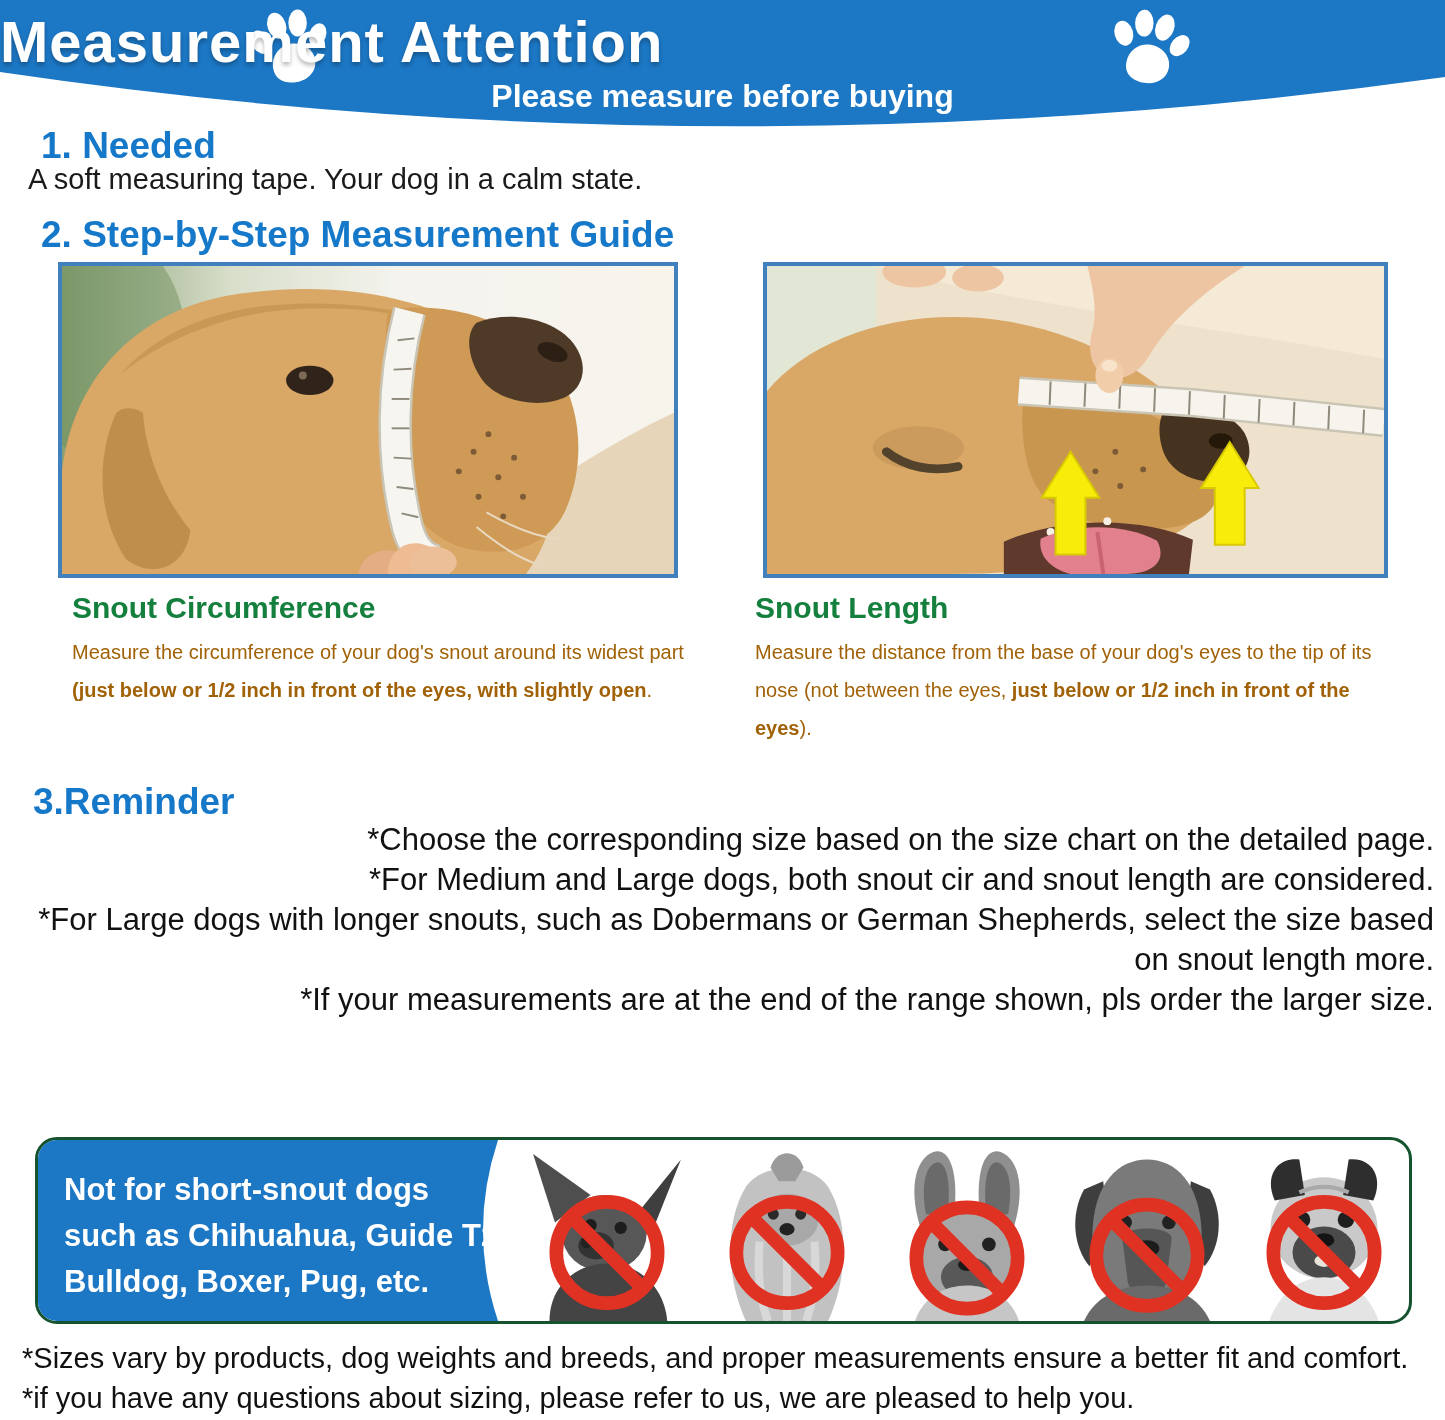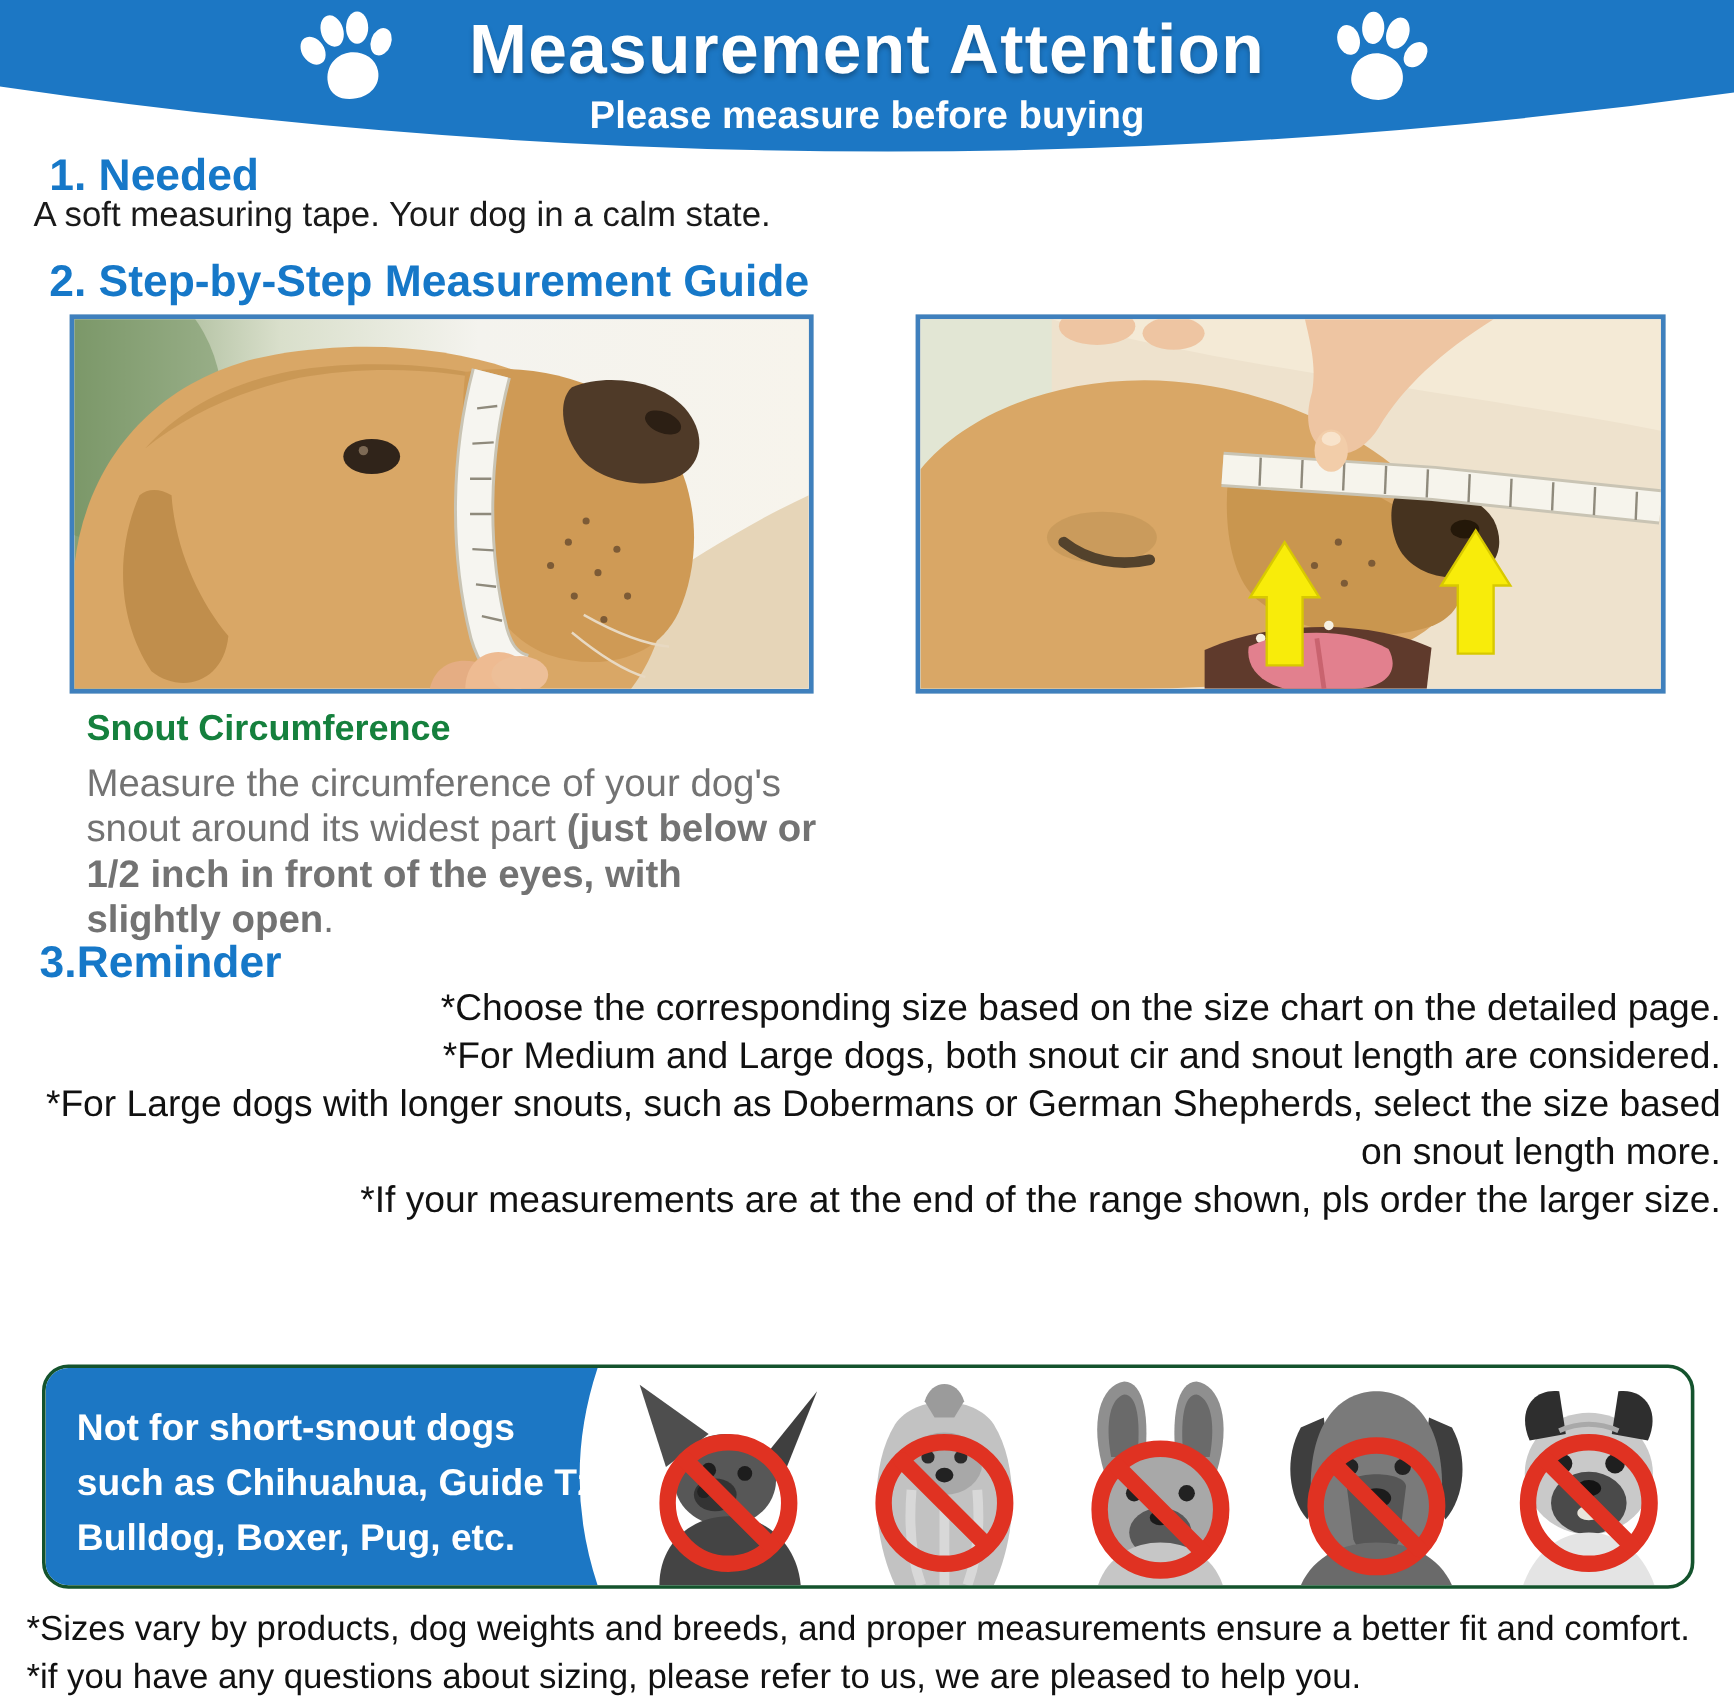--- a/index.html
+++ b/index.html
@@ -1,21 +1,21 @@
 <!DOCTYPE html>
 <html><head>
 <meta charset="utf-8">
 <style>
   html,body{margin:0;padding:0;background:#fff;}
   .page{position:relative;width:1445px;height:1420px;background:#ffffff;overflow:hidden;
         font-family:"Liberation Sans", sans-serif;color:#1a1a1a;}
   
   .hdr{position:absolute;top:0;left:0;width:1445px;height:180px;}
   .hdr svg.curve{position:absolute;top:0;left:0;}
-  .hdr-title{position:absolute;top:8px;left:0;width:1445px;text-align:center;
+  .hdr-title{position:absolute;top:8px;left:0;width:1445px;
              font-size:58px;font-weight:bold;color:#ffffff;letter-spacing:1px;
              text-shadow:0 3px 4px rgba(0,0,0,.28);}
   .hdr-sub{position:absolute;top:78px;left:0;width:1445px;text-align:center;
            font-size:32px;font-weight:bold;color:#ffffff;}
   .paw{position:absolute;top:4px;width:84px;height:84px;}
   .paw.left{left:246px;transform:rotate(-10deg);}
   .paw.right{left:1106px;transform:rotate(10deg);}
   
   .h-blue{position:absolute;font-size:37px;font-weight:bold;color:#1678c8;margin:13px;}
   .h-needed{top:112px;left:28px;}
@@ -25,21 +25,21 @@
   .photo{position:absolute;top:262px;width:620px;height:316px;border:4px solid #3f80bd;
          box-sizing:border-box;background:#f4f1ea;}
   .photo svg{display:block;width:100%;height:100%;}
   .photo.lft{left:58px;}
   .photo.rgt{left:763px;width:625px;}
   
   .cap{position:absolute;top:591px;}
   .cap.lft{left:72px;width:615px;}
   .cap.rgt{left:755px;width:635px;}
   .cap h3{margin:0 0 8px 0;font-size:30px;font-weight:bold;color:#15803d;}
-  .cap p{margin:0;font-size:32px;line-height:38px;color:#737373;}
+  .cap p{margin:0;font-size:20px;line-height:38px;color:#a16207;}
   .b{font-weight:bold;}
   
   .h-reminder{top:768px;left:20px;}
   .reminder{position:absolute;top:820px;left:20px;width:1414px;}
   .reminder p{margin:0;font-size:31px;line-height:40px;color:#111;text-align:right;}
   
   .banner{position:absolute;top:1137px;left:35px;width:1377px;height:187px;
           border:3px solid #14532d;border-radius:22px;background:#ffffff;
           box-sizing:border-box;overflow:hidden;}
   .banner .blue-shape{position:absolute;top:0;left:0;}
@@ -201,20 +201,24 @@
         <path d="M290,295 V237 H276 L305,190 L334,237 H320 V295 Z"></path>
         <path d="M450,285 V227 H436 L465,180 L494,227 H480 V285 Z"></path>
       </g>
     </svg>
   </div>
 
   <div class="cap lft">
     <h3>Snout Circumference</h3>
     <p><span>Measure the circumference of your dog's snout around its widest part </span><span class="b">(just below or 1/2 inch in front of the eyes, with slightly open</span><span>.</span></p>
   </div>
+  <div class="cap rgt">
+    <h3>Snout Length</h3>
+    <p><span>Measure the distance from the base of your dog's eyes to the tip of its nose (not between the eyes, </span><span class="b">just below or 1/2 inch in front of the eyes</span><span>).</span></p>
+  </div>
 
   <h2 class="h-blue h-reminder">3.Reminder</h2>
   <div class="reminder">
     <p>*Choose the corresponding size based on the size chart on the detailed page.</p>
     <p>*For Medium and Large dogs, both snout cir and snout length are considered.</p>
     <p>*For Large dogs with longer snouts, such as Dobermans or German Shepherds, select the size based on snout length more.</p>
     <p>*If your measurements are at the end of the range shown, pls order the larger size.</p>
   </div>
 
   <div class="banner">

